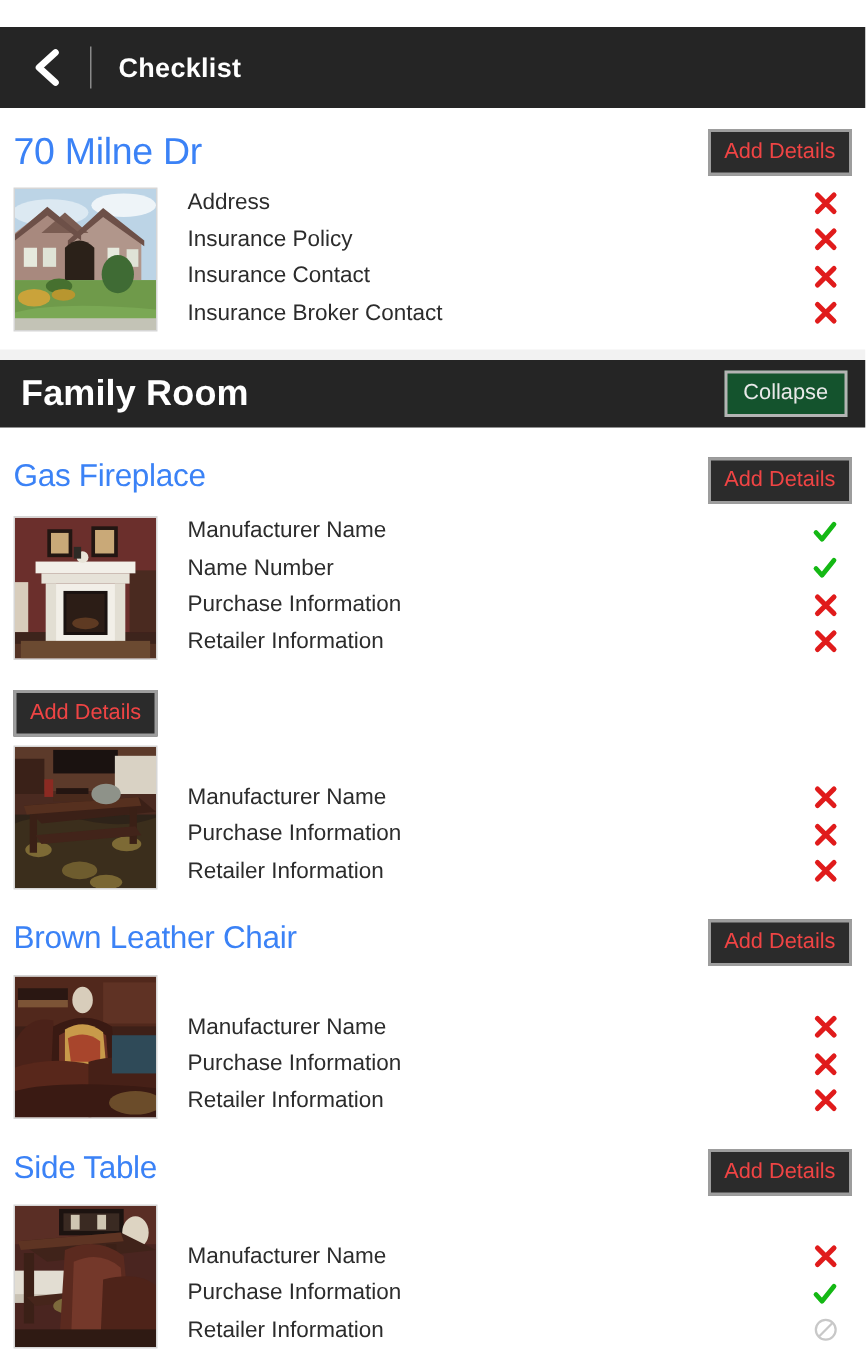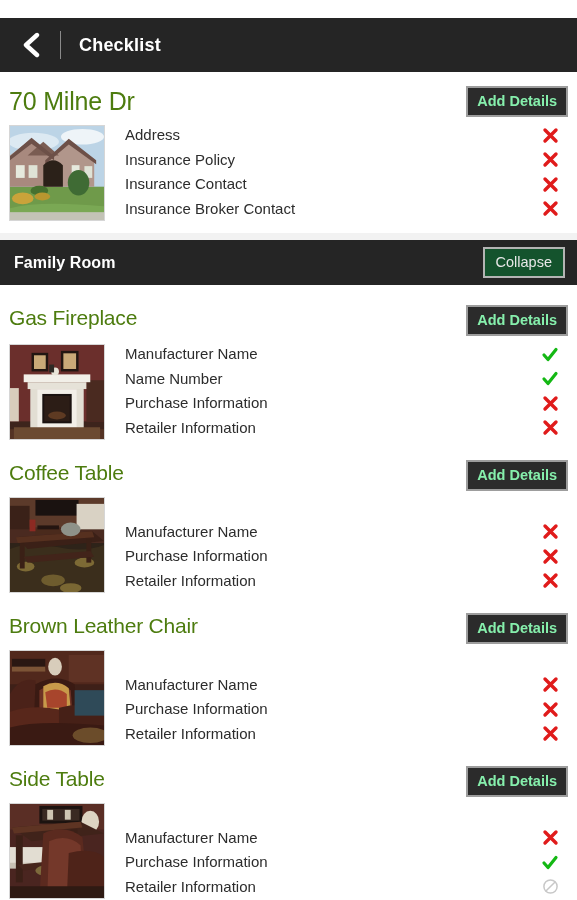--- a/index.html
+++ b/index.html
@@ -49,37 +49,36 @@
 
   .block-head {
     display: flex;
     align-items: flex-start;
     justify-content: space-between;
     padding-top: 14px;
   }
   .block-title {
     font-size: 25px;
     font-weight: normal;
-    color: #4d7c0f;
+    color: #3b82f6;
     line-height: 30px;
     letter-spacing: -0.2px;
   }
   .item-title { font-size: 21px; line-height: 26px; }
 
   .btn-add {
     background: #2b2b2b;
-    color: #86efac;
+    color: #ef4444;
     border: 2px solid #9d9d9d;
     font-size: 14.5px;
     font-family: "Liberation Sans", sans-serif;
     padding: 5px 9px 6px 9px;
     cursor: pointer;
     white-space: nowrap;
     line-height: 16px;
-    font-weight: bold;
   }
 
   
   .block-body {
     display: flex;
     align-items: flex-end;
     padding-top: 6px;
   }
   .thumb {
     width: 96px;
@@ -117,21 +116,21 @@
   .room-bar {
     background: #252525;
     height: 45px;
     display: flex;
     align-items: center;
     justify-content: space-between;
     padding: 0 12px 0 14px;
   }
   .room-title {
     color: #ffffff;
-    font-size: 16px;
+    font-size: 24px;
     font-weight: bold;
     letter-spacing: 0.1px;
   }
   .btn-collapse {
     background: #14532d;
     color: #e8e8e8;
     border: 2px solid #b4b4b4;
     font-size: 14.5px;
     font-family: "Liberation Sans", sans-serif;
     padding: 5px 11px 6px 11px;
@@ -300,21 +299,20 @@
         </span>
       </div>
     </div>
   </div>
 </div>
 
 <div class="spacer-xs"></div>
 
 <div class="block">
   <div class="block-head">
-    <div class="block-title item-title">Coffee Table</div>
     <button class="btn-add">Add Details</button>
   </div>
   <div class="block-body">
     <div class="thumb">
       <svg viewBox="0 0 96 96" preserveAspectRatio="none">
         <rect x="0" y="0" width="96" height="96" fill="#4a2a20"></rect>
         <rect x="0" y="0" width="96" height="30" fill="#5c3a2a"></rect>
         <rect x="26" y="2" width="44" height="16" fill="#1a1210"></rect>
         <rect x="68" y="6" width="28" height="26" fill="#d9d2c4"></rect>
         <rect x="0" y="8" width="20" height="24" fill="#3a2118"></rect>

